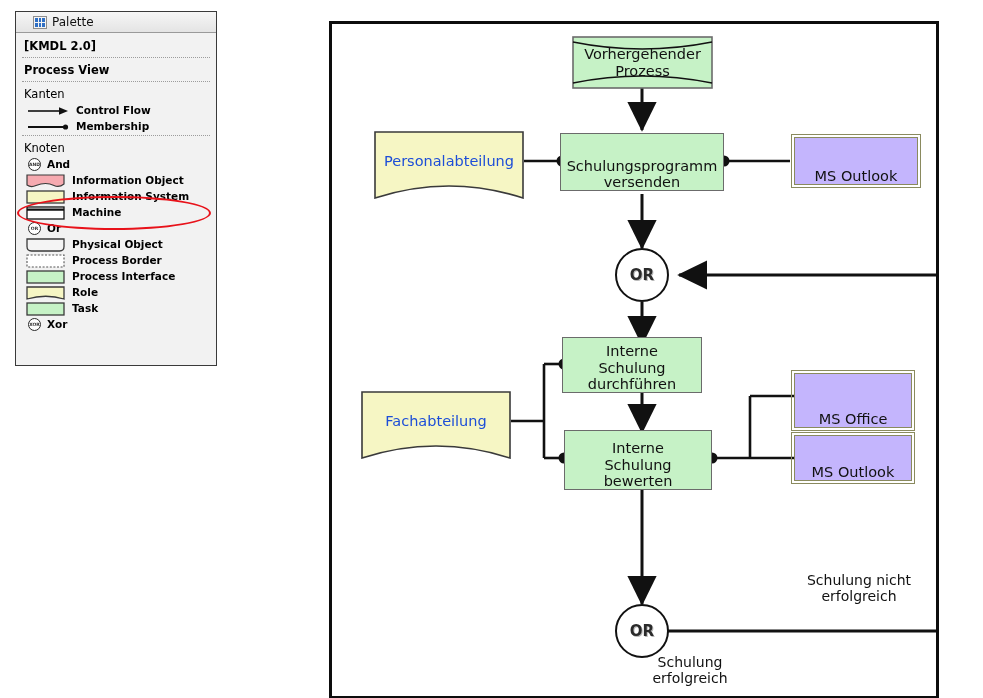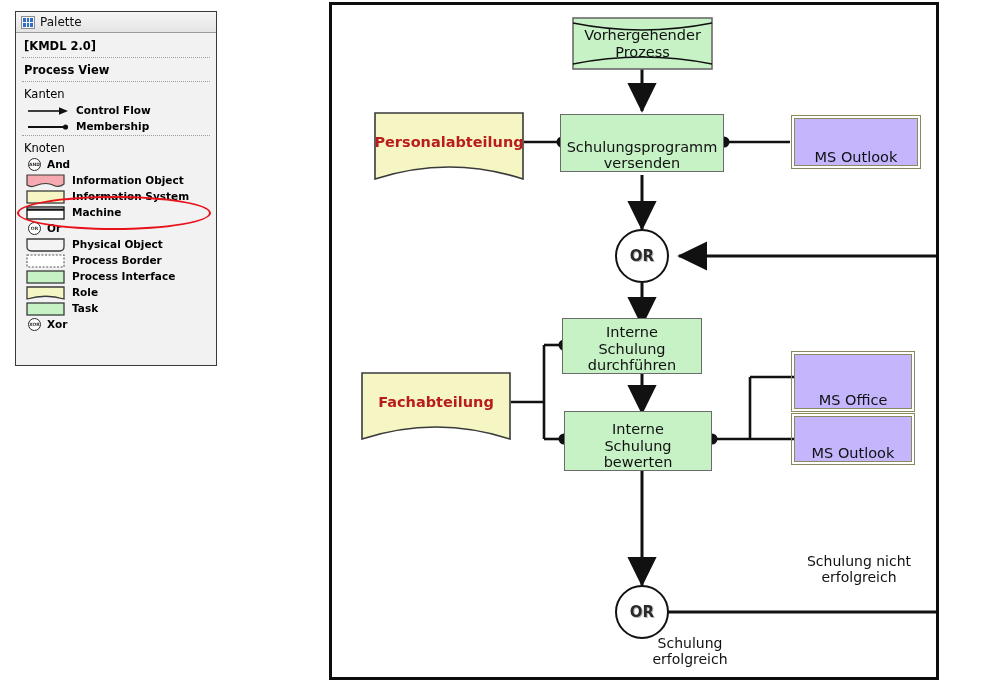--- a/index.html
+++ b/index.html
@@ -25,21 +25,21 @@
     background: #f2f2f2;
     border: 1px solid #3a3a3a;
     box-sizing: border-box;
   }
   #palette-titlebar {
     height: 21px;
     background: linear-gradient(to bottom, #f6f6f6, #e4e4e4);
     border-bottom: 1px solid #9a9a9a;
     display: flex;
     align-items: center;
-    padding-left: 5px;
+    padding-left: 17px;
     box-sizing: border-box;
   }
   .grid-icon {
     width: 14px;
     height: 13px;
     background: #f4f4f4;
     border: 1px solid #8d8d8d;
     display: grid;
     grid-template-columns: repeat(3, 1fr);
     grid-template-rows: repeat(2, 1fr);
@@ -125,21 +125,21 @@
     height: 30px;
     border: 2.6px solid #e8121a;
     border-radius: 50%;
     pointer-events: none;
   }
 
   
   #diagram {
     position: absolute;
     left: 329px;
-    top: 2px;
+    top: 21px;
     width: 610px;
     height: 678px;
     background: #ffffff;
     border: 3px solid #0d0d0d;
     box-sizing: border-box;
   }
   #diagram-inner {
     position: absolute;
     inset: 0;
   }
@@ -172,22 +172,21 @@
     outline: 1.6px solid #8a8a5e;
     outline-offset: 2.5px;
   }
   .n-role {
     position: absolute;
     display: flex;
     align-items: center;
     justify-content: center;
     text-align: center;
     font-size: 14.5px;
-    color: #b91c1c;
-    font-weight: bold;
+    color: #1d4ed8;
   }
   .n-role .role-label {
     position: relative;
     z-index: 2;
     margin-top: -9px;
   }
   .n-proc {
     position: absolute;
     display: flex;
     align-items: center;

